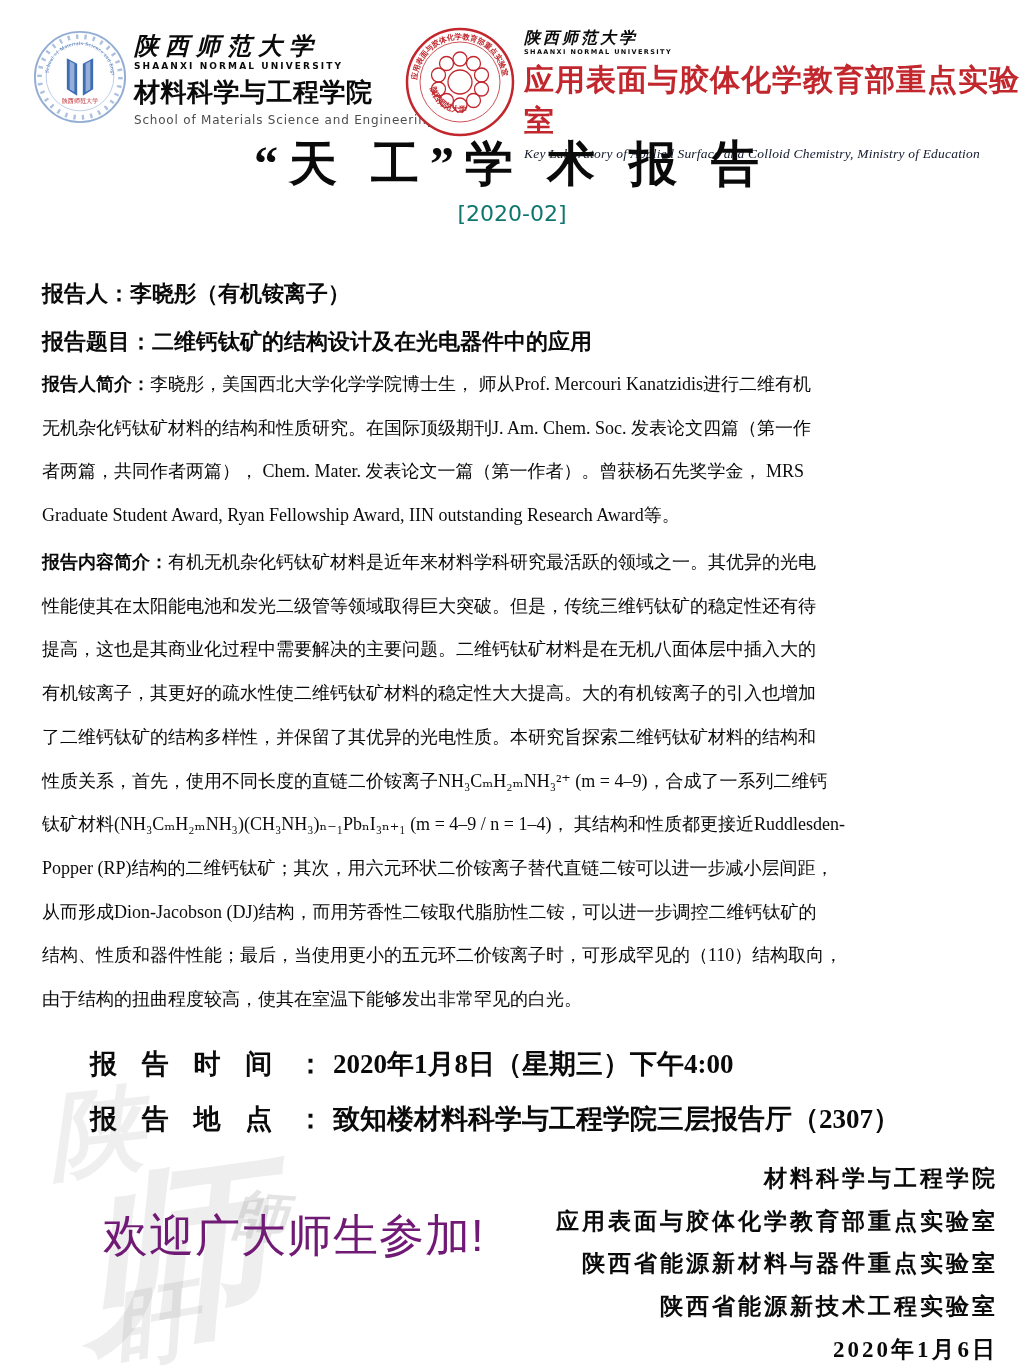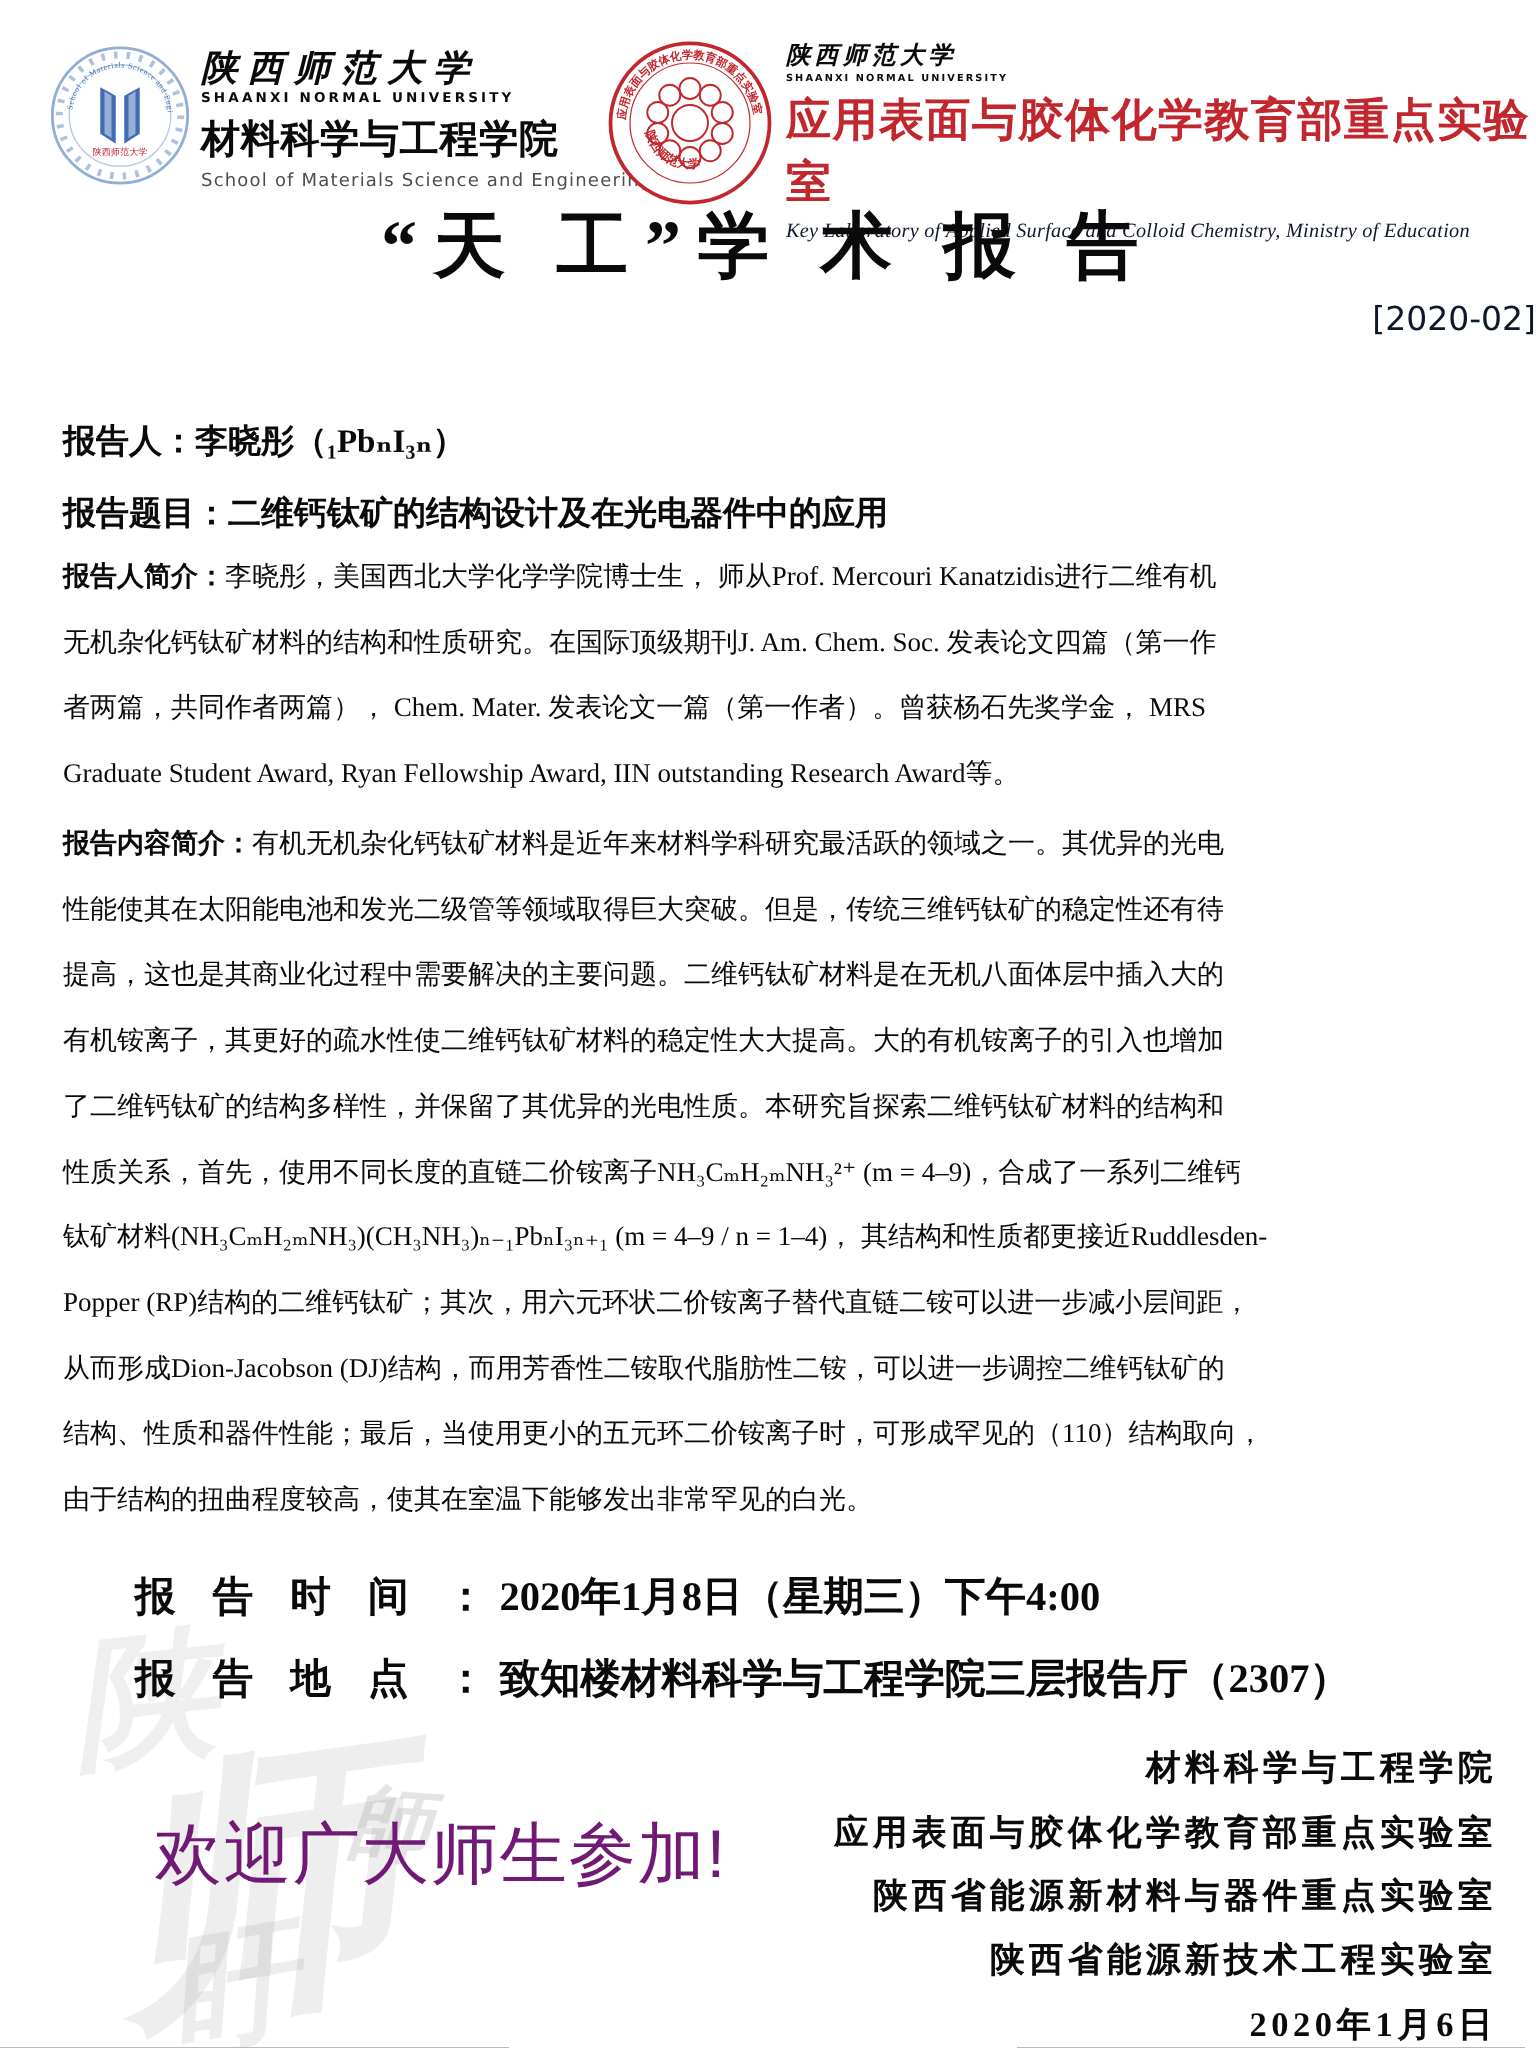--- a/index.html
+++ b/index.html
@@ -18,21 +18,21 @@
 
   .hdr-right{left:404px;top:26px;}
   .hdr-right .txt{margin-left:8px;padding-top:4px;}
   .callig-sm{font-style:italic;font-weight:bold;font-size:16px;letter-spacing:3px;line-height:1;}
   .uni-en-sm{font-family:"DejaVu Sans",sans-serif;font-size:6.5px;font-weight:bold;letter-spacing:1.4px;margin-top:2px;}
   .lab-cn{font-family:"DejaVu Sans",sans-serif;font-weight:bold;font-size:30px;letter-spacing:1px;margin-top:4px;}
   .lab-en{font-style:italic;font-size:13.5px;margin-top:4px;letter-spacing:0.2px;}
 
   
   .title{left:0;right:0;top:132px;text-align:center;font-size:48px;font-weight:bold;letter-spacing:11px;}
-  .issue{left:0;right:0;top:201px;text-align:right;font-family:"DejaVu Sans",sans-serif;font-size:22px;color:#0f172a;}
+  .issue{left:0;right:0;top:201px;text-align:center;font-family:"DejaVu Sans",sans-serif;font-size:22px;color:#0f766e;}
 
   
   .meta{left:42px;font-size:22px;font-weight:bold;white-space:nowrap;}
 
   
   .para{left:42px;width:944px;font-size:18px;line-height:43.7px;}
   .para .pline{white-space:nowrap;}
   .para b{font-weight:bold;}
 
   
@@ -129,21 +129,21 @@
       <div class="uni-en-sm">SHAANXI NORMAL UNIVERSITY</div>
       <div class="lab-cn" style="color:#c1272d">应用表面与胶体化学教育部重点实验室</div>
       <div class="lab-en" style="color:#0f172a">Key Laboratory of Applied Surface and Colloid Chemistry, Ministry of Education</div>
     </div>
   </div>
 
   <div class="abs title">“天 工”学 术 报 告</div>
   <div class="abs issue">[2020-02]</div>
 
   <div class="abs meta" style="top:279px">
-    <span>报告人：</span><span>李晓彤（₁PbₙI₃ₙ）</span>
+    <span>报告人：</span><span>李晓彤（有机铵离子）</span>
   </div>
   <div class="abs meta" style="top:327px">
     <span>报告题目：</span><span>二维钙钛矿的结构设计及在光电器件中的应用</span>
   </div>
 
   <div class="abs para" style="top:363px">
     <div class="pline"><b>报告人简介：</b><span>李晓彤，美国西北大学化学学院博士生， 师从Prof. Mercouri Kanatzidis进行二维有机</span></div>
     <div class="pline">无机杂化钙钛矿材料的结构和性质研究。在国际顶级期刊J. Am. Chem. Soc. 发表论文四篇（第一作</div>
     <div class="pline">者两篇，共同作者两篇）， Chem. Mater. 发表论文一篇（第一作者）。曾获杨石先奖学金， MRS</div>
     <div class="pline">Graduate Student Award, Ryan Fellowship Award, IIN outstanding Research Award等。</div>

